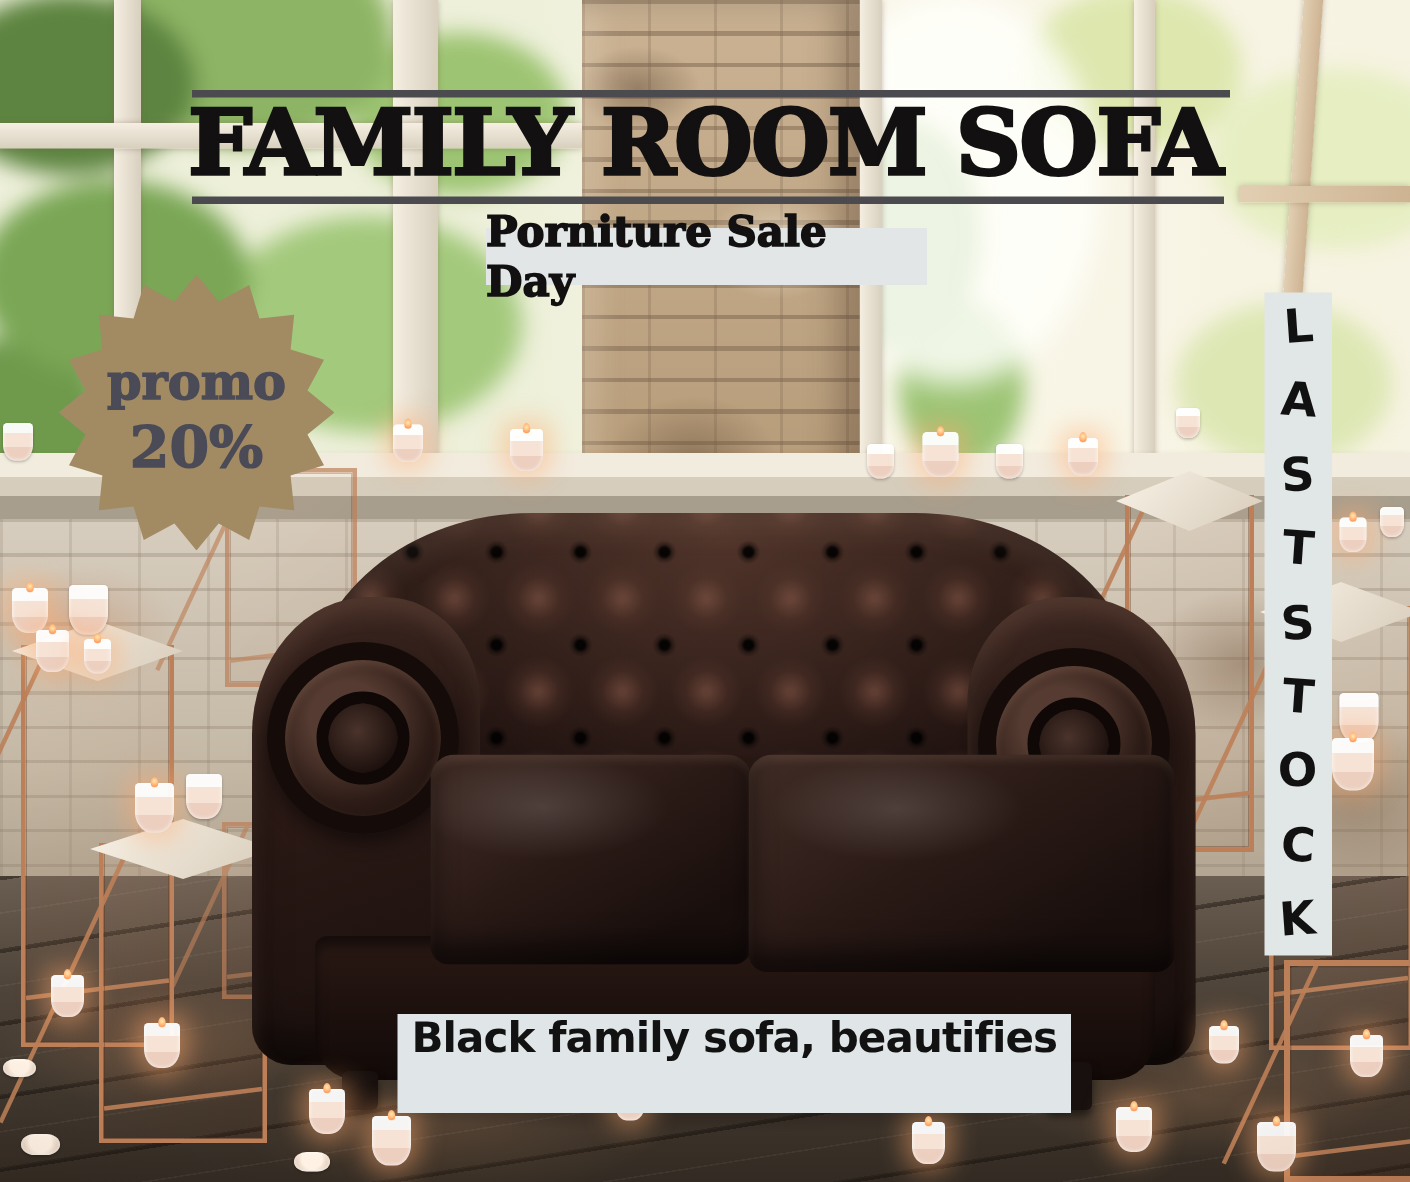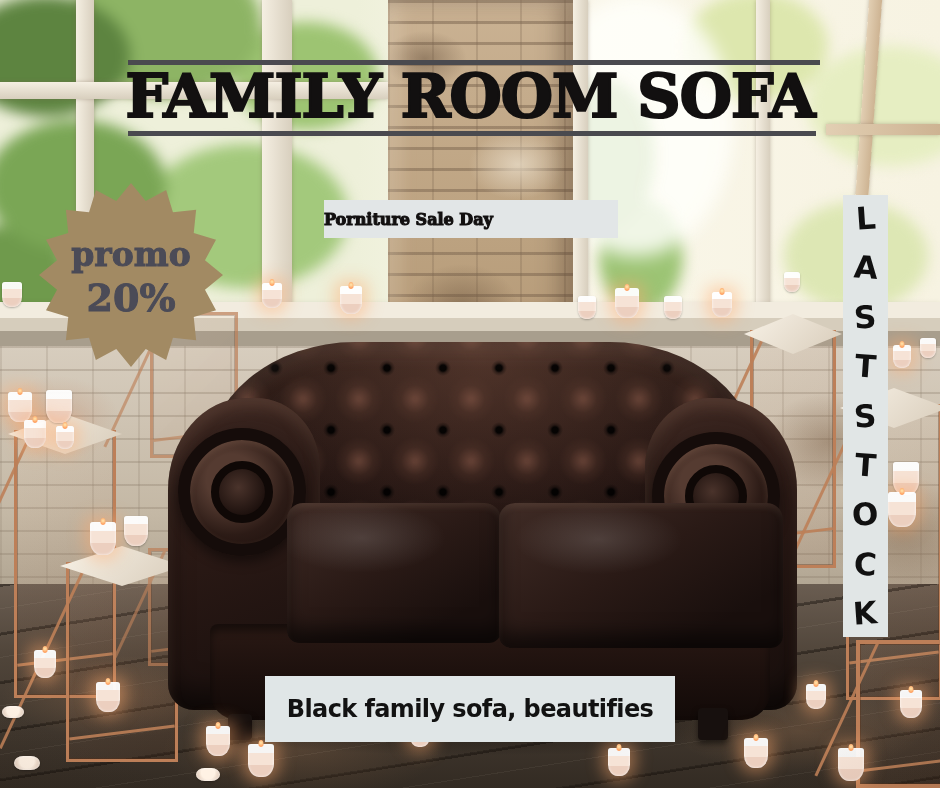--- a/index.html
+++ b/index.html
@@ -130,43 +130,43 @@
   .sofa-foot{background:#17100e;border-radius:4px;box-shadow:0 4px 6px rgba(0,0,0,.5);}
 
   
   .rule{background:var(--rule_gray);height:5px;z-index:27;}
   .title{left:100px;top:64px;width:740px;z-index:27;text-align:center;
     font-family:"DejaVu Serif",serif;font-weight:700;font-size:60px;line-height:64px;
     letter-spacing:-1px;color:var(--title_ink);
     -webkit-text-stroke:2.2px var(--title_ink);}
   .chip{left:324px;top:152px;width:294px;height:38px;z-index:27;
     background:var(--chip_bg);display:flex;align-items:center;
-    font-family:"DejaVu Serif",serif;font-weight:700;font-size:16px;color:var(--title_ink);margin-top:48px;
+    font-family:"DejaVu Serif",serif;font-weight:700;font-size:28px;color:var(--title_ink);
     -webkit-text-stroke:1.1px var(--title_ink);}
   .badge{left:39px;top:183px;width:184px;height:184px;z-index:26;
     background:var(--badge_fill);
     clip-path:polygon(100% 50%,90.2% 58%,96.2% 69.1%,84.1% 72.8%,85.4% 85.4%,72.8% 84.1%,
       69.1% 96.2%,58% 90.2%,50% 100%,42% 90.2%,30.9% 96.2%,27.2% 84.1%,14.6% 85.4%,
       15.9% 72.8%,3.8% 69.1%,9.8% 58%,0% 50%,9.8% 42%,3.8% 30.9%,15.9% 27.2%,14.6% 14.6%,
       27.2% 15.9%,30.9% 3.8%,42% 9.8%,50% 0%,58% 9.8%,69.1% 3.8%,72.8% 15.9%,85.4% 14.6%,
       84.1% 27.2%,96.2% 30.9%,90.2% 42%);
     display:flex;flex-direction:column;align-items:center;justify-content:center;
     padding-top:6px;font-family:"DejaVu Serif",serif;font-weight:700;color:var(--badge_ink);}
   .badge .l1{font-size:33px;line-height:40px;-webkit-text-stroke:1px var(--badge_ink);}
   .badge .l2{font-size:38px;line-height:46px;-webkit-text-stroke:1px var(--badge_ink);}
   .strip{left:843px;top:195px;width:45px;height:442px;z-index:25;
     background:var(--strip_bg);display:flex;flex-direction:column;align-items:center;
     justify-content:space-between;padding:8px 0;}
   .strip-letter{font-family:"DejaVu Sans",sans-serif;font-weight:700;font-size:31px;
     line-height:31px;color:var(--strip_ink);transform:rotate(-4deg);}
   .strip-letter:nth-child(even){transform:rotate(4deg);}
-  .caption{left:265px;top:676px;width:410px;height:66px;z-index:30;
+  .caption{left:265px;top:676px;width:449px;height:66px;z-index:30;
     background:var(--caption_bg);display:flex;flex-direction:column;align-items:center;
-    justify-content:center;font-family:"DejaVu Sans",sans-serif;font-weight:700;
-    font-size:24px;line-height:31px;letter-spacing:-0.6px;color:var(--caption_ink);}
+    justify-content:flex-start;font-family:"DejaVu Sans",sans-serif;font-weight:700;
+    font-size:28px;line-height:31px;letter-spacing:-0.6px;color:var(--caption_ink);}
   .poster::after{content:"";position:absolute;inset:0;z-index:18;pointer-events:none;
     background:radial-gradient(125% 105% at 50% 38%,transparent 62%,rgba(35,22,12,.28) 100%);}
 </style>
 </head>
 <body>
 
 <div class="poster">
 
   <div class="abs glass" id="photo">
     <div class="blobs"></div>

